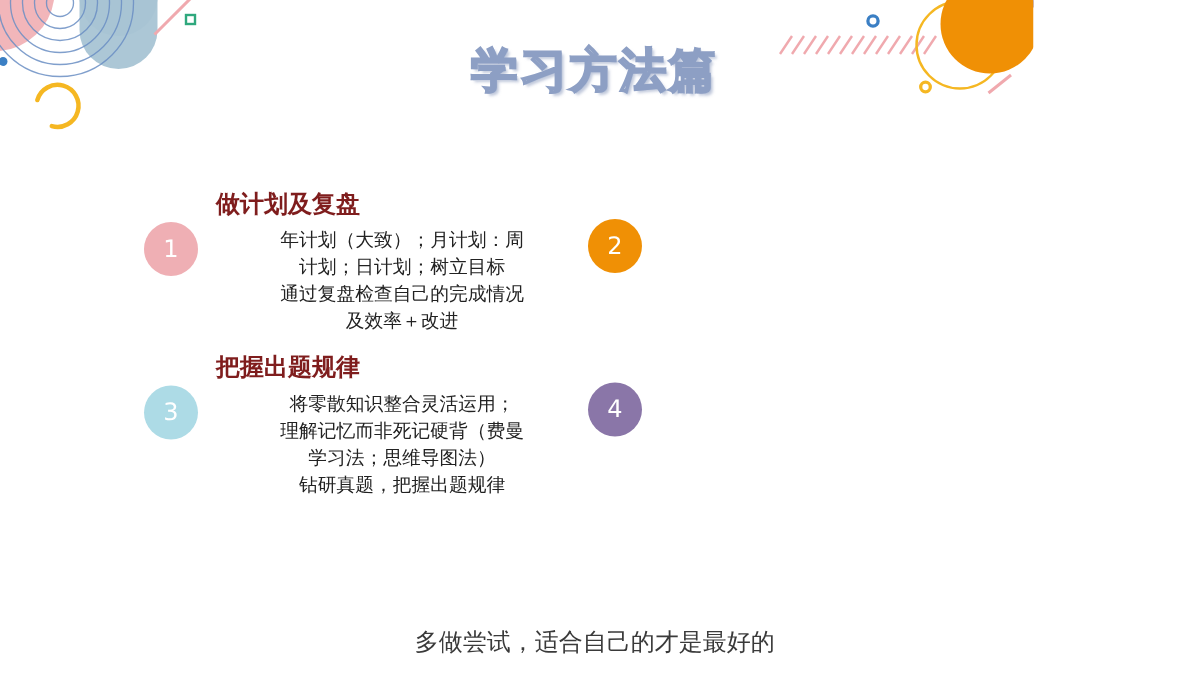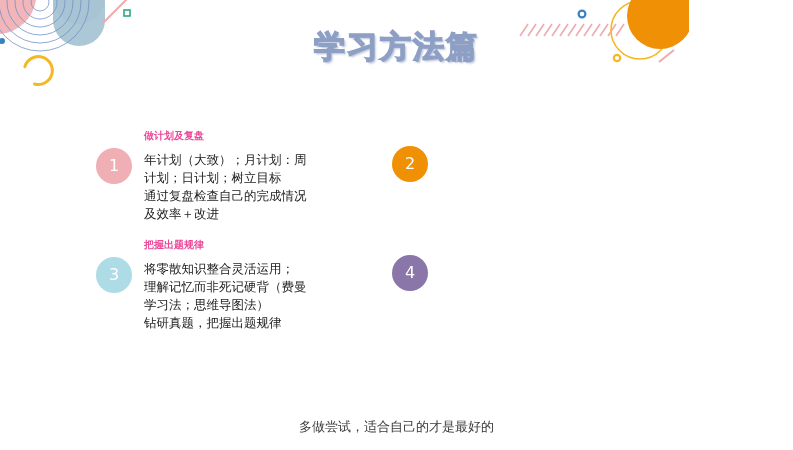--- a/index.html
+++ b/index.html
@@ -101,43 +101,44 @@
   .badge-1 { background: #efafb4; }
   .badge-2 { background: #f09005; }
   .badge-3 { background: #addbe6; }
   .badge-4 { background: #8a76a8; }
 
   .cell-2 .badge, .cell-4 .badge { margin-top: 22px; }
 
   .texts { flex: 1 1 auto; padding-top: 2px; }
   .item-title {
     font-family: "DejaVu Sans", "Liberation Sans", sans-serif;
-    font-size: 10px;
+    font-size: 16px;
     font-weight: bold;
-    color: #ec4899;
+    color: #7f1d1d;
     line-height: 20px;
     margin-bottom: 5px;
   }
   .item-body {
     font-family: "DejaVu Sans", "Liberation Sans", sans-serif;
     font-size: 12.5px;
     color: #222222;
     line-height: 18px;
     white-space: pre-line;
+    text-align: center;
   }
 
   
   .footer {
     position: absolute;
     top: 418px;
     left: 0;
     width: 793px;
     text-align: center;
     font-family: "DejaVu Sans", "Liberation Sans", sans-serif;
-    font-size: 13px;
+    font-size: 16px;
     color: #3a3a3a;
   }
 </style>
 </head>
 <body>
 
 <div class="slide">
 
   <svg class="deco deco-svg-tl" viewBox="0 0 170 110">
     <g>

